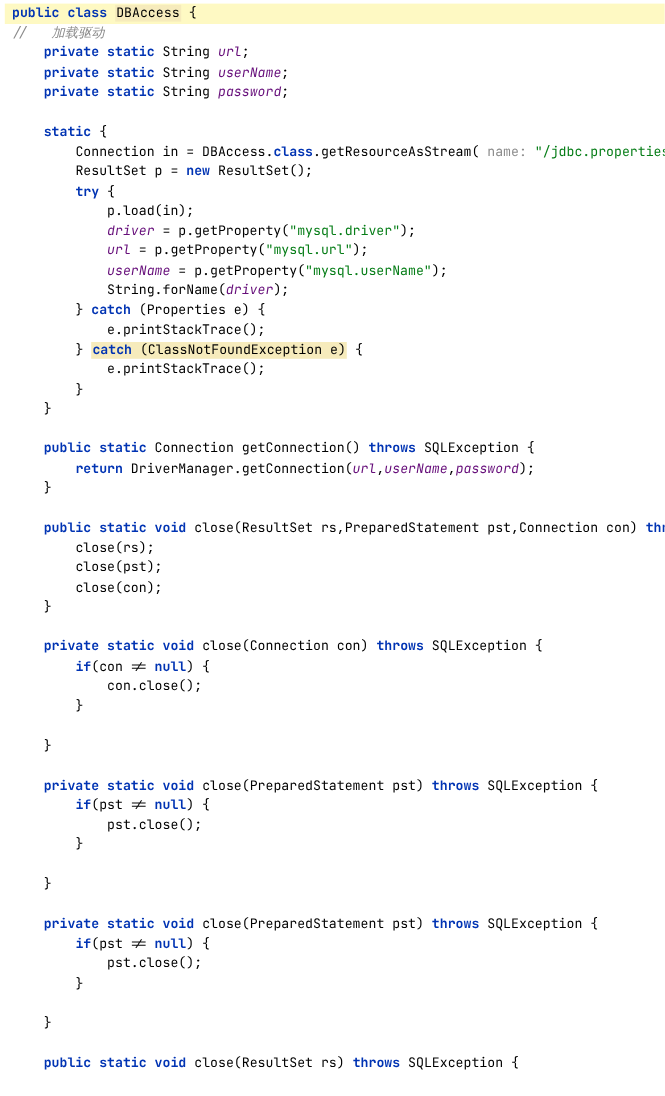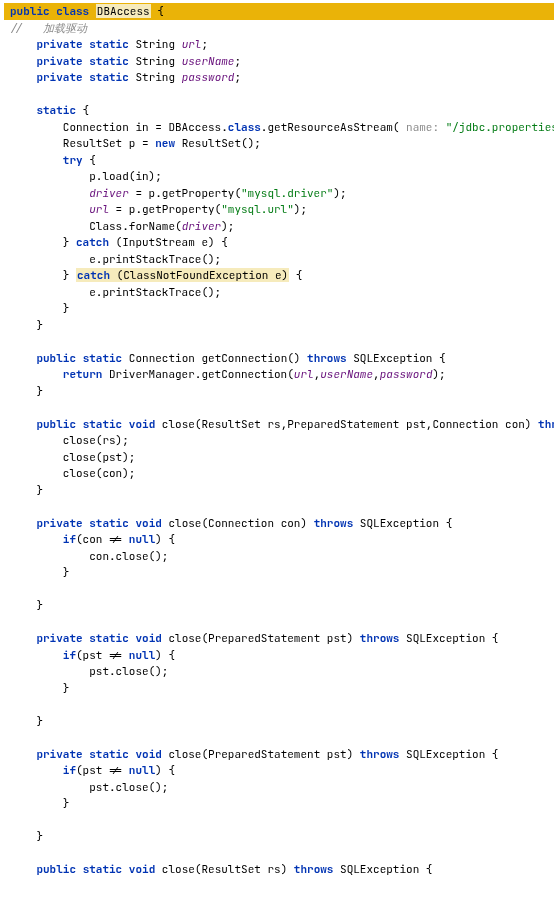--- a/index.html
+++ b/index.html
@@ -14,21 +14,21 @@
   }
   .code-area {
     padding: 3px 0 3px 4px;
     background: #fff;
     position: relative;
   }
   .line {
     white-space: pre;
     padding-left: 6px;
   }
-  .line.hl1 { background: #eab308; }
+  .line.hl1 { background: #fef9c3; }
   .kw { color: #0033b3; font-weight: bold; }
   .comment { color: #8c8c8c; font-style: italic; }
   .field-it { color: #660e7a; font-style: italic; }
   .str { color: #067d17; }
   .hint { color: #8c8c8c; }
   .method-it { }
   .highlight-box { background: #f6ebbc; padding: 0 1px; }
 </style>
 </head>
 <body>
@@ -40,22 +40,23 @@
 <div class="line">    <span class="kw">private</span> <span class="kw">static</span> <span>String </span><span class="field-it">userName</span><span>;</span></div>
 <div class="line">    <span class="kw">private</span> <span class="kw">static</span> <span>String </span><span class="field-it">password</span><span>;</span></div>
 <div class="line"> </div>
 <div class="line">    <span class="kw">static</span><span> {</span></div>
 <div class="line">        <span>Connection in = </span><span>DBAccess</span><span>.</span><span class="kw">class</span><span>.getResourceAsStream(</span><span class="hint"> name: </span><span class="str">"/jdbc.properties"</span></div>
 <div class="line">        <span>ResultSet p = </span><span class="kw">new</span><span> ResultSet();</span></div>
 <div class="line">        <span class="kw">try</span><span> {</span></div>
 <div class="line">            <span>p.load(in);</span></div>
 <div class="line">            <span class="field-it">driver</span><span> = p.getProperty(</span><span class="str">"mysql.driver"</span><span>);</span></div>
 <div class="line">            <span class="field-it">url</span><span> = p.getProperty(</span><span class="str">"mysql.url"</span><span>);</span></div>
-<div class="line">            <span>Class.</span><span class="method-it">forName</span><span>(</span><span class="field-it">driver</span><span>);</span></div>
-<div class="line">        <span>} </span><span class="kw">catch</span><span> (InputStream e) {</span></div>
+<div class="line">            <span class="field-it">userName</span><span> = p.getProperty(</span><span class="str">"mysql.userName"</span><span>);</span></div>
+<div class="line">            <span>String.</span><span class="method-it">forName</span><span>(</span><span class="field-it">driver</span><span>);</span></div>
+<div class="line">        <span>} </span><span class="kw">catch</span><span> (Properties e) {</span></div>
 <div class="line">            <span>e.printStackTrace();</span></div>
 <div class="line">        <span>} </span><span class="highlight-box"><span class="kw">catch</span><span> (ClassNotFoundException e)</span></span><span> {</span></div>
 <div class="line">            <span>e.printStackTrace();</span></div>
 <div class="line">        <span>}</span></div>
 <div class="line">    <span>}</span></div>
 <div class="line"> </div>
 <div class="line">    <span class="kw">public</span> <span class="kw">static</span> <span>Connection getConnection() </span><span class="kw">throws</span><span> SQLException {</span></div>
 <div class="line">        <span class="kw">return</span><span> DriverManager.</span><span class="method-it">getConnection</span><span>(</span><span class="field-it">url</span><span>,</span><span class="field-it">userName</span><span>,</span><span class="field-it">password</span><span>);</span></div>
 <div class="line">    <span>}</span></div>
 <div class="line"> </div>

